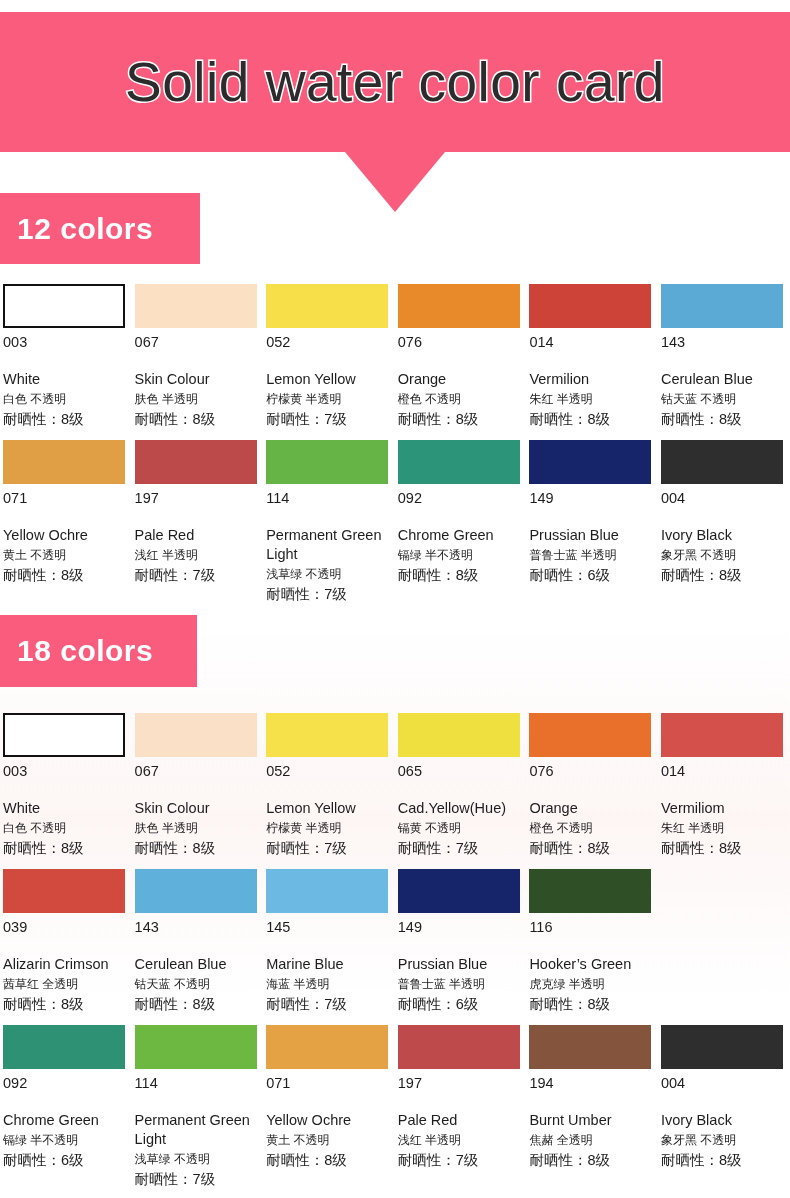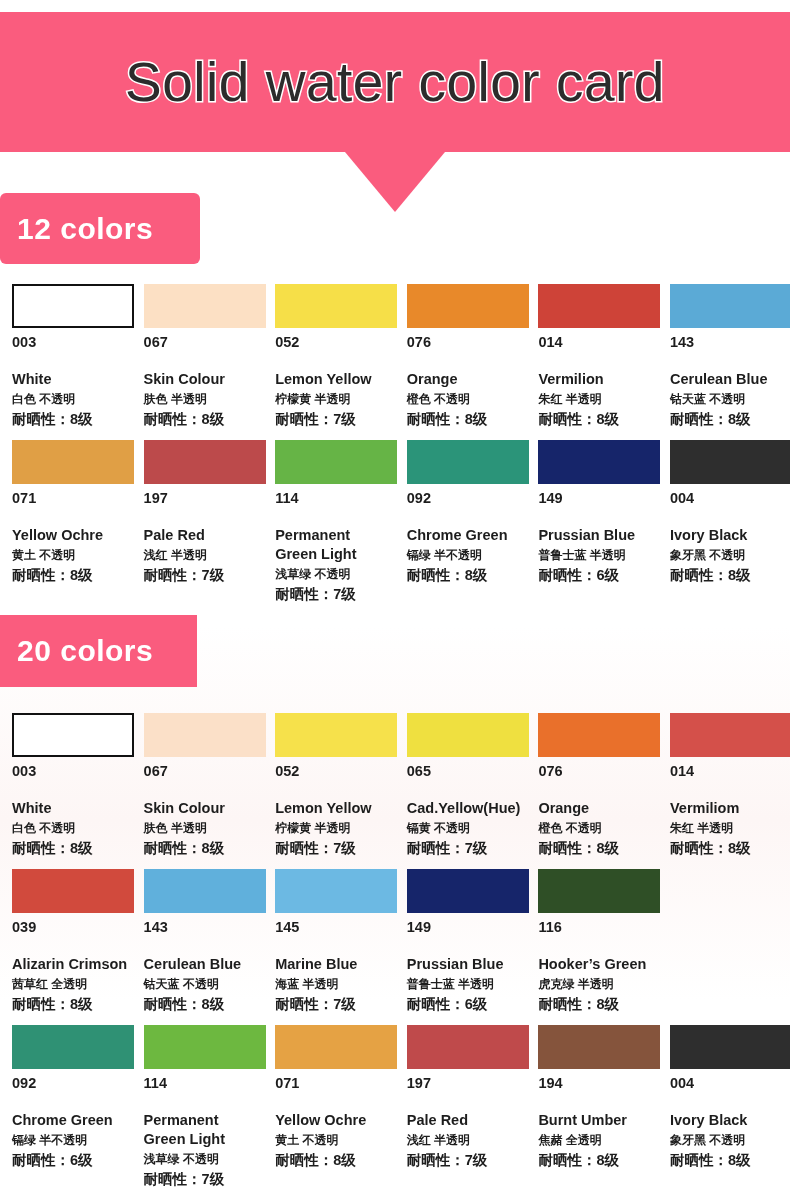--- a/index.html
+++ b/index.html
@@ -53,39 +53,39 @@
     left: 0;
     background: #fa5c7e;
     color: #ffffff;
     font-size: 30px;
     font-weight: bold;
     display: flex;
     align-items: center;
     padding-left: 17px;
     letter-spacing: 0.5px;
   }
-  .banner-12 { top: 193px; width: 200px; height: 71px; border-radius: 6px; }
+  .banner-12 { top: 193px; width: 200px; height: 71px; }
   .banner-18 { top: 615px; width: 197px; height: 72px; }
 
   
   .grid {
     position: absolute;
     left: 0;
     width: 790px;
     display: flex;
     flex-wrap: wrap;
   }
   .grid-12 { top: 284px; }
   .grid-18 { top: 713px; }
 
   .cell {
     width: 131.6px;
     padding: 0 6px 0 0;
   }
-  .cell-inner { padding-left: 12px; font-weight: bold; }
+  .cell-inner { padding-left: 3px; }
 
   .swatch {
     width: 122px;
     height: 44px;
     margin-bottom: 5px;
   }
   .swatch.outlined {
     border: 2px solid #111111;
     background: #ffffff;
   }
@@ -234,21 +234,21 @@
         <div class="cell-inner">
           <div class="swatch" style="background: rgb(46, 46, 46);"></div>
           <div class="code">004</div>
           <div class="name-en">Ivory Black</div>
           <div class="name-cn">象牙黑  不透明</div>
           <div class="light">耐晒性：8级</div>
         </div>
       </div>
     </div>
 
-  <div class="section-banner banner-18">20 colors</div>
+  <div class="section-banner banner-18">18 colors</div>
 
   <div class="grid grid-18">
       <div class="cell">
         <div class="cell-inner">
           <div class="swatch outlined"></div>
           <div class="code">003</div>
           <div class="name-en">White</div>
           <div class="name-cn">白色  不透明</div>
           <div class="light">耐晒性：8级</div>
         </div>

